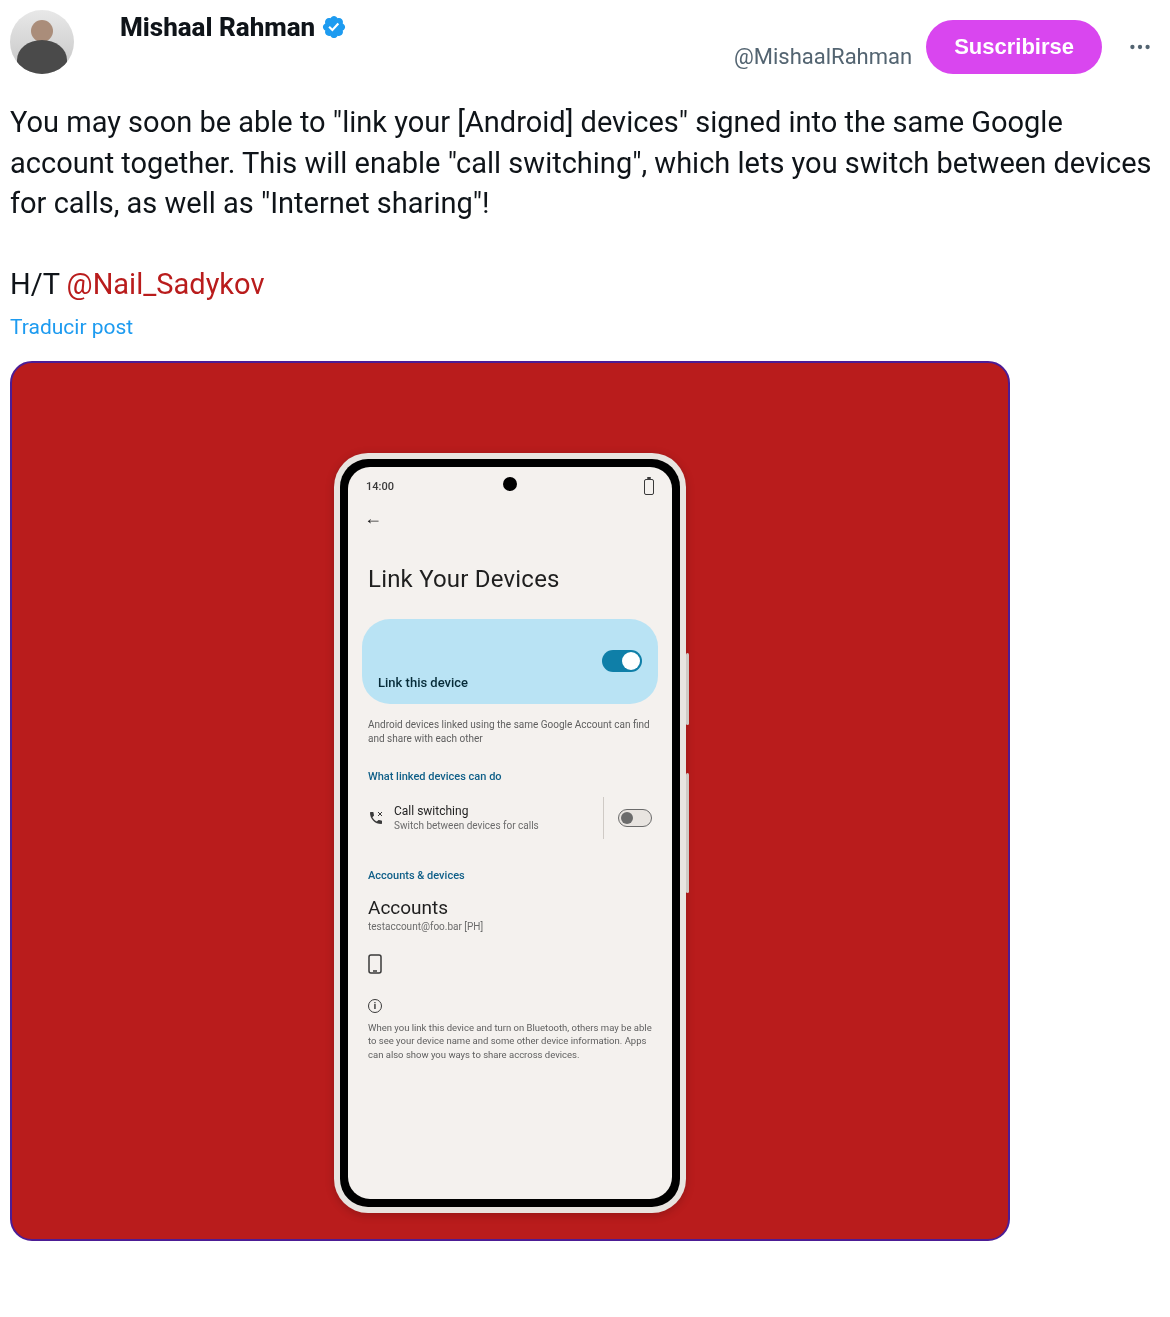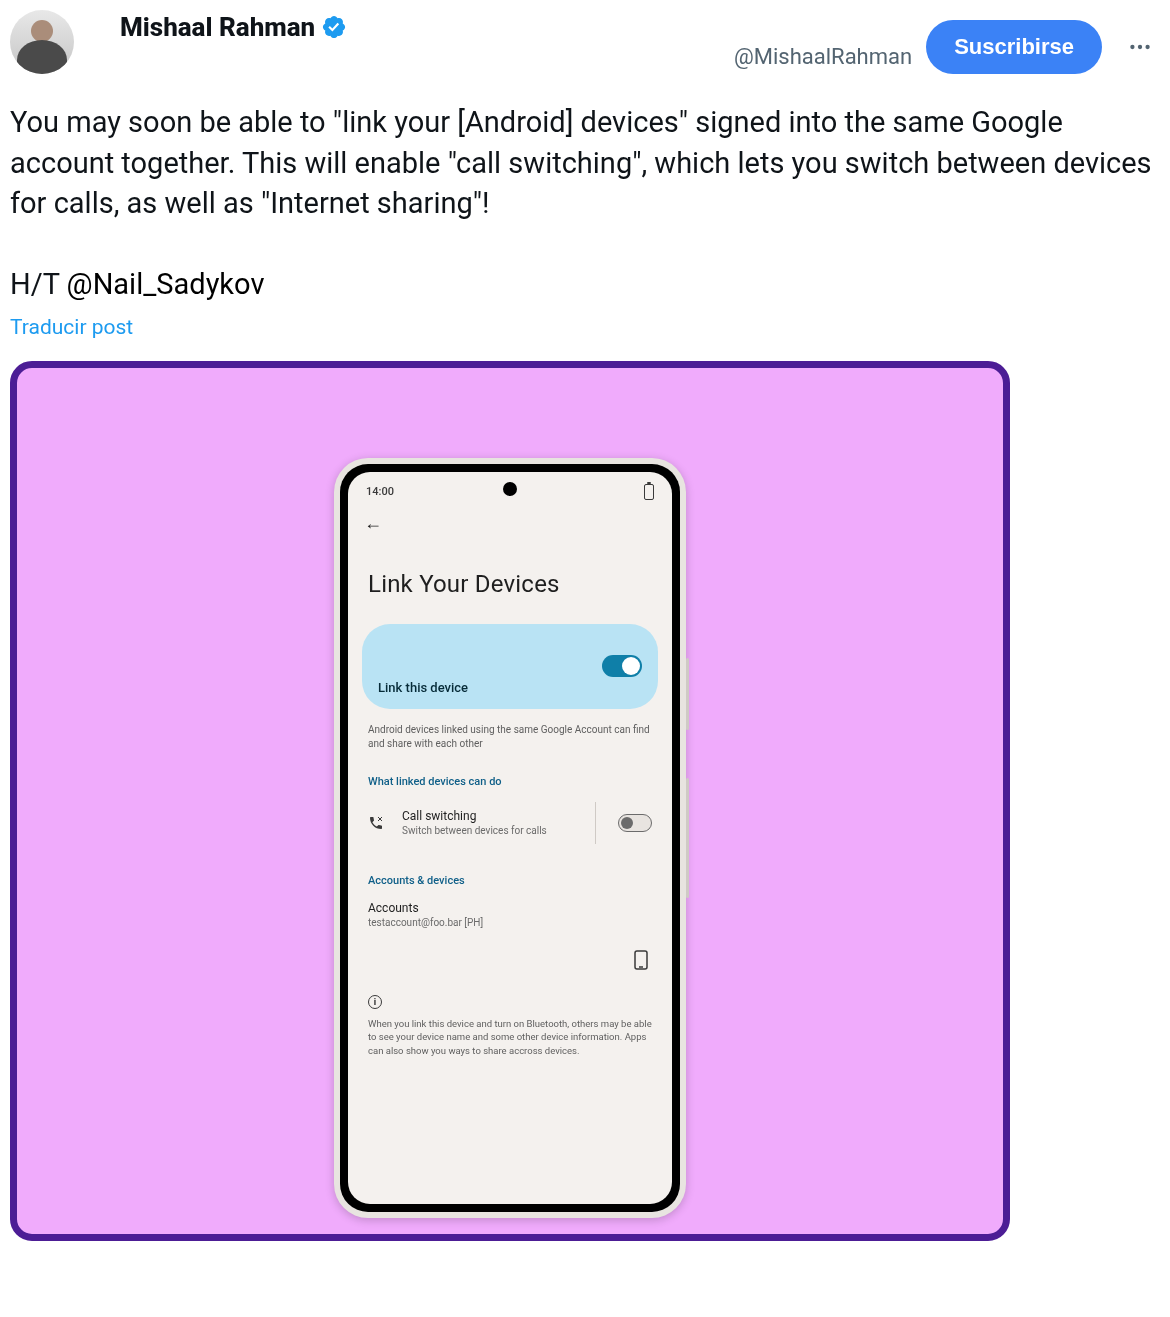--- a/index.html
+++ b/index.html
@@ -24,33 +24,33 @@
     content:""; position:absolute; bottom:-6px; left:50%; transform:translateX(-50%);
     width:50px; height:40px; border-radius:50% 50% 0 0; background:#4a4a4a;
   }
   .name-block { display:flex; flex-direction:column; flex: 1 1 auto; padding-top:2px;margin-left:32px;}
   .name-row { display:flex; align-items:center; gap:6px; }
   .display-name { font-size: 26px; font-weight: 800; color:#0f1419; }
   .verified-icon { width:26px; height:26px; color:#1d9bf0; }
   .handle { font-size: 22px; color:#536471; margin-top:2px;text-align:right;}
   .actions { display:flex; align-items:center; gap:18px; padding-top:10px;}
   .subscribe-btn {
-    background:#3b82f6; color:#fff; border:none; border-radius:9999px;
+    background:#d946ef; color:#fff; border:none; border-radius:9999px;
     font-size:22px; font-weight:700; padding:14px 28px; cursor:pointer;
   }
   .more-btn {
     width:40px; height:40px; border-radius:50%; border:none; background:transparent;
     display:flex; align-items:center; justify-content:center; cursor:pointer; color:#536471;
   }
   .tweet-text { font-size: 29px; line-height:1.4; color:#0f1419; margin-top:28px; }
-  .tweet-text a { color:#000000; text-decoration:none; }
+  .tweet-text a { color:#b91c1c; text-decoration:none; }
   .translate { color:#1d9bf0; font-size:21px; margin-top:10px; cursor:pointer; }
   .media {
-    margin-top:22px; border:7px solid #4c1d95; border-radius:22px; overflow:hidden;
-    background:#f0abfc; width:1000px; height:880px; position:relative;
+    margin-top:22px; border:2px solid #4c1d95; border-radius:22px; overflow:hidden;
+    background:#b91c1c; width:1000px; height:880px; position:relative;
   }
   .phone-frame {
     position:absolute; left:50%; top:90px; transform:translateX(-50%);
     width:352px; height:760px; background:#e8e4e0; border-radius:34px; padding:6px;
     box-shadow:0 2px 10px rgba(0,0,0,0.2);
   }
   .phone-inner {
     width:100%; height:100%; background:#000; border-radius:28px; padding:8px;
   }
   .phone-screen {
@@ -74,21 +74,21 @@
   .pill {
     margin:0 14px; background:#b9e3f4; border-radius:28px; padding:14px 16px;
     display:flex; align-items:center; justify-content:space-between;
   }
   .pill-label { font-size:13px; color:#062b38; font-weight:500;margin-top:42px;}
   .toggle-on { width:40px; height:22px; background:#0f7fa8; border-radius:11px; position:relative; }
   .toggle-on::after { content:""; position:absolute; right:2px; top:2px; width:18px; height:18px; background:#fff; border-radius:50%;}
   .desc { font-size:10px; color:#5f5f5f; padding:14px 20px 0 20px; line-height:1.4;}
   .section-hdr { font-size:11px; color:#0f5f88; font-weight:500; padding:24px 20px 8px 20px;}
   .row-item {
-    display:flex; align-items:center; padding:6px 20px; gap:16px;justify-content:flex-end;
+    display:flex; align-items:center; padding:6px 20px; gap:8px;
   }
   .row-icon { width:18px; text-align:center; color:#3a3a3a; font-size:14px; flex-shrink:0;}
   .row-text { flex:1 1 auto; }
   .row-title { font-size:12px; color:#1f1f1f; }
   .row-sub { font-size:10px; color:#6b6b6b; margin-top:2px;}
   .divider-v { width:1px; height:42px; background:#cfcac5; margin:0 6px;}
   .toggle-off {
     width:34px; height:18px; border:1.5px solid #6b6b6b; border-radius:10px; position:relative; background:#e8e4e0;
   }
   .toggle-off::after {
@@ -179,21 +179,21 @@
             <div class="row-sub">Switch between devices for calls</div>
           </div>
           <div class="divider-v"></div>
           <span class="toggle-off"></span>
         </div>
 
         <div class="section-hdr">Accounts &amp; devices</div>
 
         <div class="row-item" style="padding-left:20px;">
           <div class="row-text">
-            <div class="row-title" style="font-size:12px;">Accounts</div>
+            <div class="row-title" style="font-size:19px;">Accounts</div>
             <div class="row-sub">testaccount@foo.bar [PH]</div>
           </div>
         </div>
 
         <div class="row-item" style="margin-top:10px;">
           <span class="row-icon">
             <svg width="14" height="20" viewBox="0 0 14 20" fill="none" stroke="currentColor" stroke-width="1.5">
                 <rect x="1" y="1" width="12" height="18" rx="2"></rect>
                 <line x1="5" y1="17" x2="9" y2="17"></line>
               </svg>

